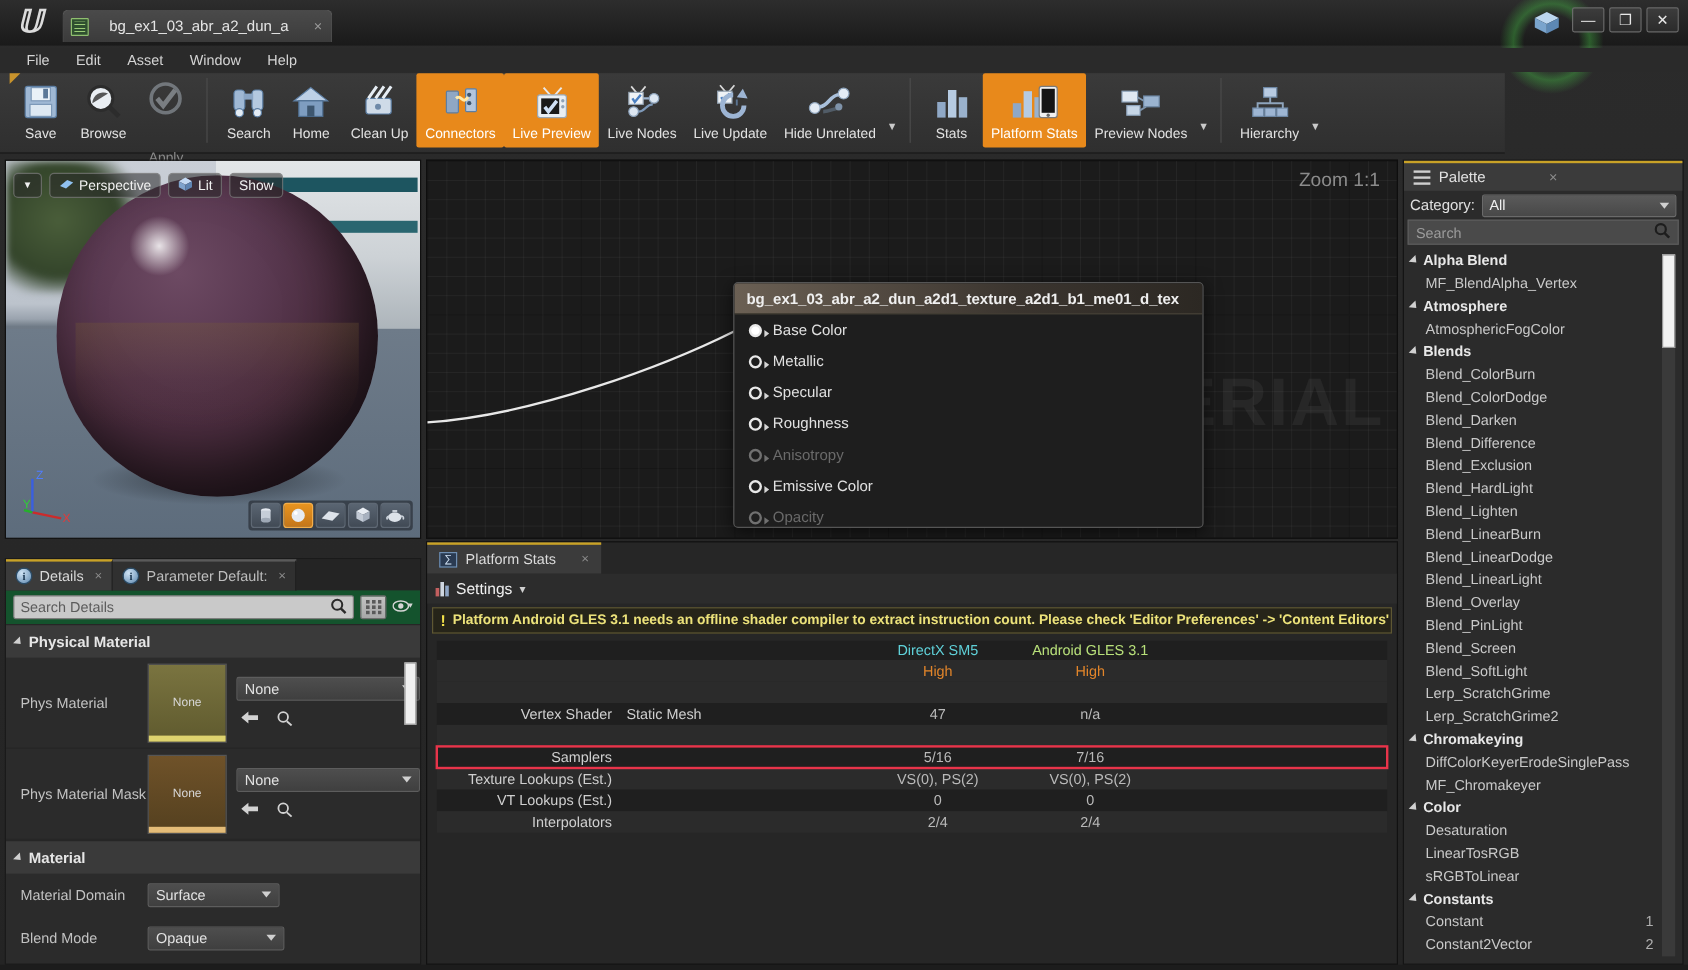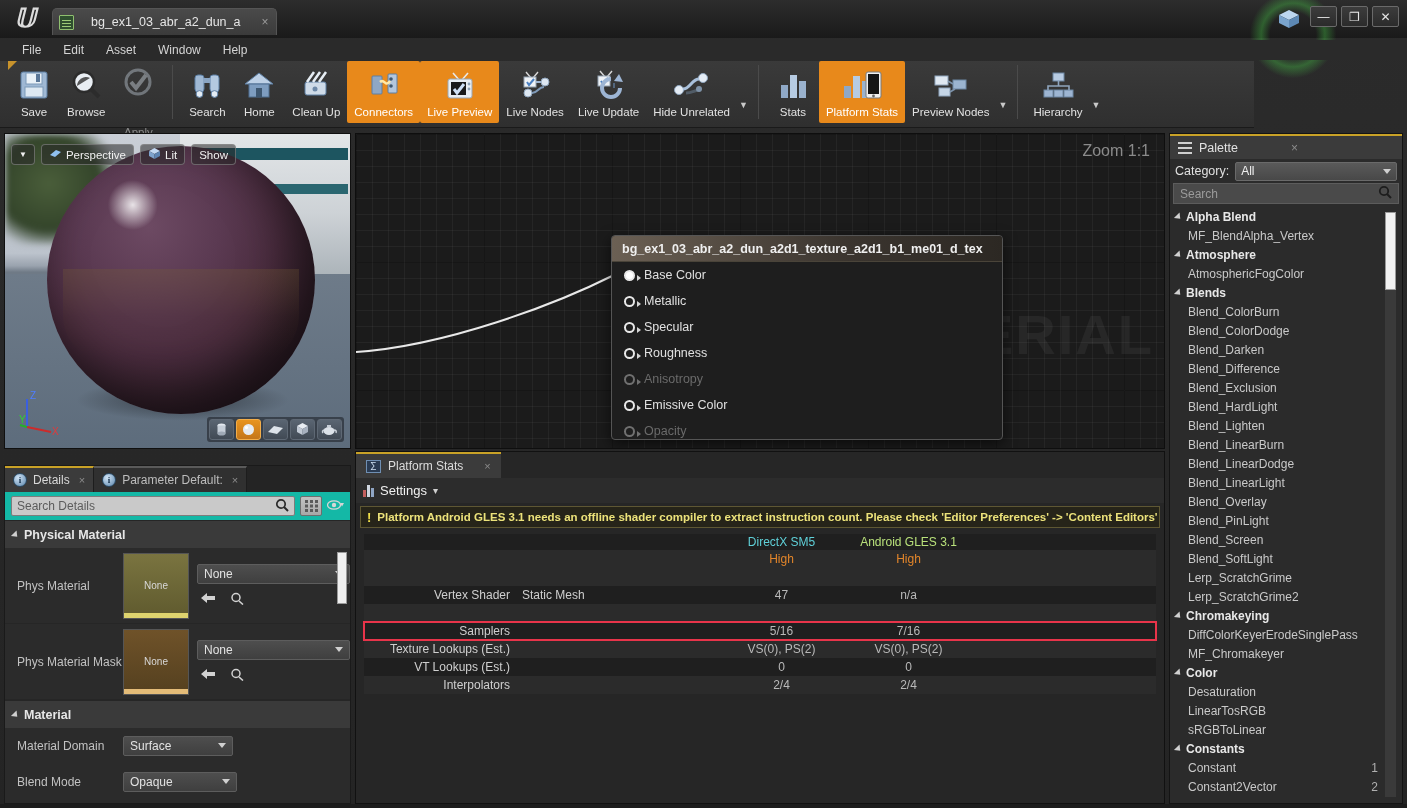--- a/index.html
+++ b/index.html
@@ -107,21 +107,21 @@
   .ptab { height:26px; display:flex; align-items:center; gap:6px; padding:0 8px;
       font-size:12px; color:#d8d8d8; background:#3b3b3b;
       border-top:2px solid #c9a227; border-right:1px solid #1d1d1d; }
   .ptab.off { background:#303030; border-top-color:#5a5a5a; color:#bdbdbd; }
   .ptab .x { color:#8c8c8c; font-size:11px; margin-left:3px; }
   .infoico { width:14px; height:14px; border-radius:50%;
       background:radial-gradient(circle at 35% 30%,#cfe3f5,#5d87ad);
       border:1px solid #2b4b66; color:#15304a; font-size:9px; font-weight:bold;
       text-align:center; line-height:13px; font-family:"Liberation Serif",serif; }
   .dsearchrow { height:28px; display:flex; align-items:center; gap:5px; padding:4px 6px;
-      background:#14b8a6; }
+      background:#14532d; }
   .dsearch { flex:1; height:20px; background:#c9c9c9; border:1px solid #7d7d7d;
       border-radius:2px; display:flex; align-items:center; padding:0 5px;
       font-size:12px; color:#5c5c5c; position:relative; }
   .sq-btn { width:22px; height:20px; border:1px solid #6e6e6e; border-radius:2px;
       background:linear-gradient(#c2c2c2,#a8a8a8); display:flex;
       align-items:center; justify-content:center; }
   .eye { color:#d6d6d6; font-size:12px; }
   .dsection { height:28px; background:#3a3a3a; border-top:1px solid #262626;
       display:flex; align-items:center; gap:6px; padding-left:8px;
       font-size:12.5px; font-weight:bold; color:#e6e6e6; }

